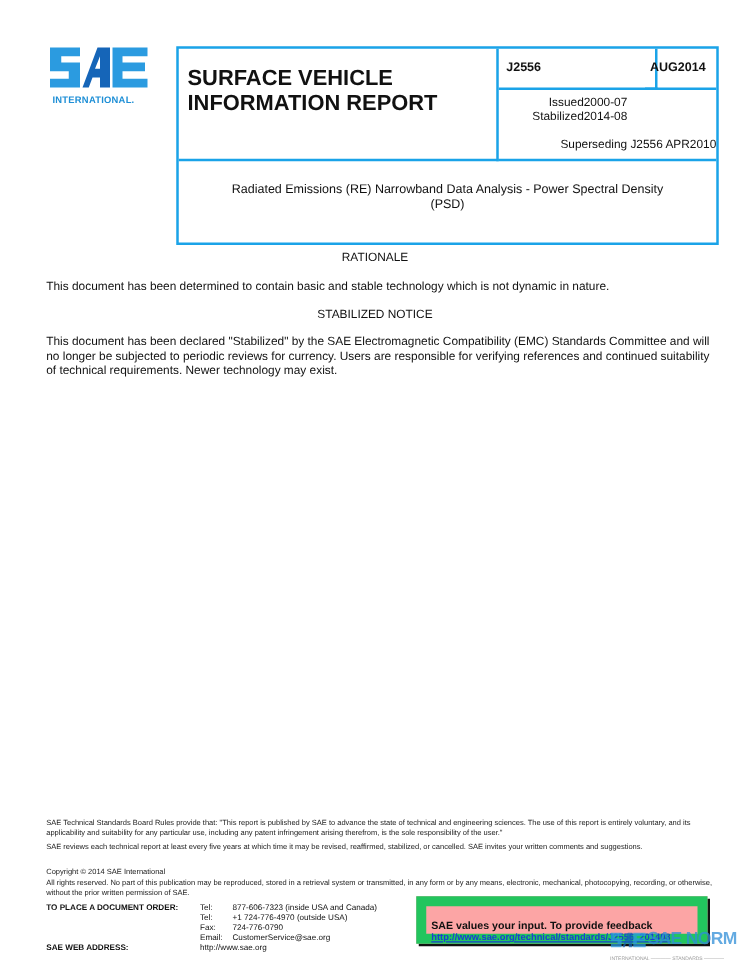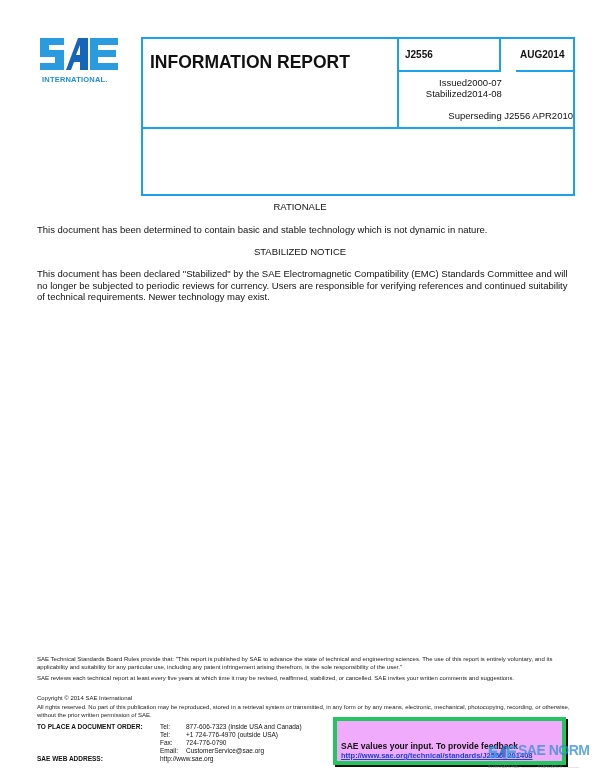--- a/index.html
+++ b/index.html
@@ -3,69 +3,71 @@
   <meta charset="utf-8">
   <style>
     html, body { margin: 0; padding: 0; background: #ffffff; }
     body { width: 600px; height: 776px; position: relative; overflow: hidden; font-family: "Liberation Sans", sans-serif; color: #111; }
     .logo { position: absolute; left: 38px; top: 36px; width: 88px; height: 50px; }
     .logo-mark { display: block; }
     .logo-text { position: absolute; left: 4px; top: 39px; font-size: 7.5px; font-weight: bold; color: #1e8fd6; letter-spacing: 0.2px; }
     .header-box { position: absolute; left: 141px; top: 37px; width: 434px; height: 159px; border: 2px solid #1aa3e8; box-sizing: border-box; }
     .title-cell { position: absolute; left: 0; top: 0; width: 256px; height: 90px; border-right: 2px solid #1aa3e8; border-bottom: 2px solid #1aa3e8; box-sizing: border-box; padding: 13px 0 0 7px; }
     .title-line { font-size: 17.5px; font-weight: bold; line-height: 20px; color: #111; display: block; }
-    .docnum-cell { position: absolute; left: 256px; top: 0; width: 102px; height: 33px; border-right: 2px solid #1aa3e8; border-bottom: 2px solid #1aa3e8; box-sizing: border-box; padding: 10px 0 0 6px; font-size: 10px; font-weight: bold; }
+    .docnum-cell { position: absolute; left: 256px; top: 0; width: 127px; height: 33px; border-right: 2px solid #1aa3e8; border-bottom: 2px solid #1aa3e8; box-sizing: border-box; padding: 10px 0 0 6px; font-size: 10px; font-weight: bold; }
     .date-cell { position: absolute; left: 373px; top: 0; width: 57px; height: 33px; border-bottom: 2px solid #1aa3e8; box-sizing: border-box; padding: 10px 0 0 4px; font-size: 10px; font-weight: bold; }
     .info-cell { position: absolute; left: 256px; top: 33px; width: 174px; height: 57px; border-bottom: 2px solid #1aa3e8; box-sizing: border-box; padding: 5px 0 0 6px; font-size: 9.5px; line-height: 11px; text-align: right; }
     .info-row { display: flex; }
     .info-label { width: 62px; }
     .superseding { margin-top: 11px; }
     .subtitle-cell { position: absolute; left: 0; top: 90px; width: 430px; height: 65px; box-sizing: border-box; padding: 17px 40px 0 40px; text-align: center; font-size: 10px; line-height: 12px; }
     .section-heading { position: absolute; left: 0; width: 600px; text-align: center; font-size: 9.5px; }
     .para { position: absolute; left: 37px; width: 535px; font-size: 9.5px; line-height: 11.5px; }
     .fine { position: absolute; left: 37px; width: 535px; font-size: 6px; line-height: 8px; color: #222; }
     .contact { position: absolute; left: 37px; top: 723px; font-size: 6.5px; line-height: 8px; color: #111; }
     .contact-row { display: flex; }
     .c-label { width: 123px; font-weight: bold; }
     .c-key { width: 26px; }
-    .feedback-box { position: absolute; left: 333px; top: 717px; width: 233px; height: 38px; border: 4px solid #22c55e; box-sizing: border-box; padding: 20px 4px; font-size: 8.5px; font-weight: bold; line-height: 10px; background: #f0abfc; box-shadow: 2px 2px 0 #111; }
+    .feedback-box { position: absolute; left: 333px; top: 717px; width: 233px; height: 38px; border: 8px solid #22c55e; box-sizing: border-box; padding: 10px 4px; font-size: 8.5px; font-weight: bold; line-height: 10px; background: #fca5a5; box-shadow: 2px 2px 0 #111; }
     .feedback-link { color: #1a3fd0; text-decoration: underline; font-size: 7.5px; }
     .watermark { position: absolute; left: 488px; top: 742px; width: 110px; height: 30px; opacity: 0.75; }
     .wm-text { position: absolute; left: 30px; top: 0; font-size: 14px; font-weight: bold; color: #2f8ed8; letter-spacing: -0.5px; }
     .wm-sub { position: absolute; left: 0; top: 22px; font-size: 4px; color: #777; }
   </style>
 </head>
 <body>
 
 <div class="logo">
   <svg class="logo-mark" width="84" height="36" viewBox="0 0 84 36">
     <path d="M2 2 H26 V9 H11 V14 H26 V34 H2 V27 H17 V21 H2 Z" fill="#2b9be0"></path>
     <path d="M28 34 L40 2 H50 L50 34 H42 V26 H36 L33 34 Z M38 19 H42 V9 Z" fill="#1565b8"></path>
     <path d="M52 2 H80 V9 H60 V14 H78 V21 H60 V27 H80 V34 H52 Z" fill="#2b9be0"></path>
   </svg>
   <span class="logo-text">INTERNATIONAL.</span>
 </div>
 
 <div class="header-box">
   <div class="title-cell">
+    <span class="title-line">SURFACE VEHICLE</span>
     <span class="title-line">INFORMATION REPORT</span>
   </div>
   <div class="docnum-cell">J2556</div>
   <div class="date-cell">AUG2014</div>
   <div class="info-cell">
     <div class="info-row">
       <span class="info-label">Issued</span>
       <span>2000-07</span>
     </div>
     <div class="info-row">
       <span class="info-label">Stabilized</span>
       <span>2014-08</span>
     </div>
     <div class="superseding">Superseding J2556 APR2010</div>
   </div>
+  <div class="subtitle-cell">Radiated Emissions (RE) Narrowband Data Analysis - Power Spectral Density (PSD)</div>
 </div>
 
 <div class="section-heading" style="top:201px;">RATIONALE</div>
 <div class="para" style="top:224px;">This document has been determined to contain basic and stable technology which is not dynamic in nature.</div>
 <div class="section-heading" style="top:246px;">STABILIZED NOTICE</div>
 <div class="para" style="top:268px;">This document has been declared "Stabilized" by the SAE Electromagnetic Compatibility (EMC) Standards Committee and will no longer be subjected to periodic reviews for currency. Users are responsible for verifying references and continued suitability of technical requirements. Newer technology may exist.</div>
 
 <div class="fine" style="top:655px;">SAE Technical Standards Board Rules provide that: "This report is published by SAE to advance the state of technical and engineering sciences. The use of this report is entirely voluntary, and its applicability and suitability for any particular use, including any patent infringement arising therefrom, is the sole responsibility of the user."</div>
 <div class="fine" style="top:674px;">SAE reviews each technical report at least every five years at which time it may be revised, reaffirmed, stabilized, or cancelled. SAE invites your written comments and suggestions.</div>
 <div class="fine" style="top:694px;">Copyright © 2014 SAE International</div>

